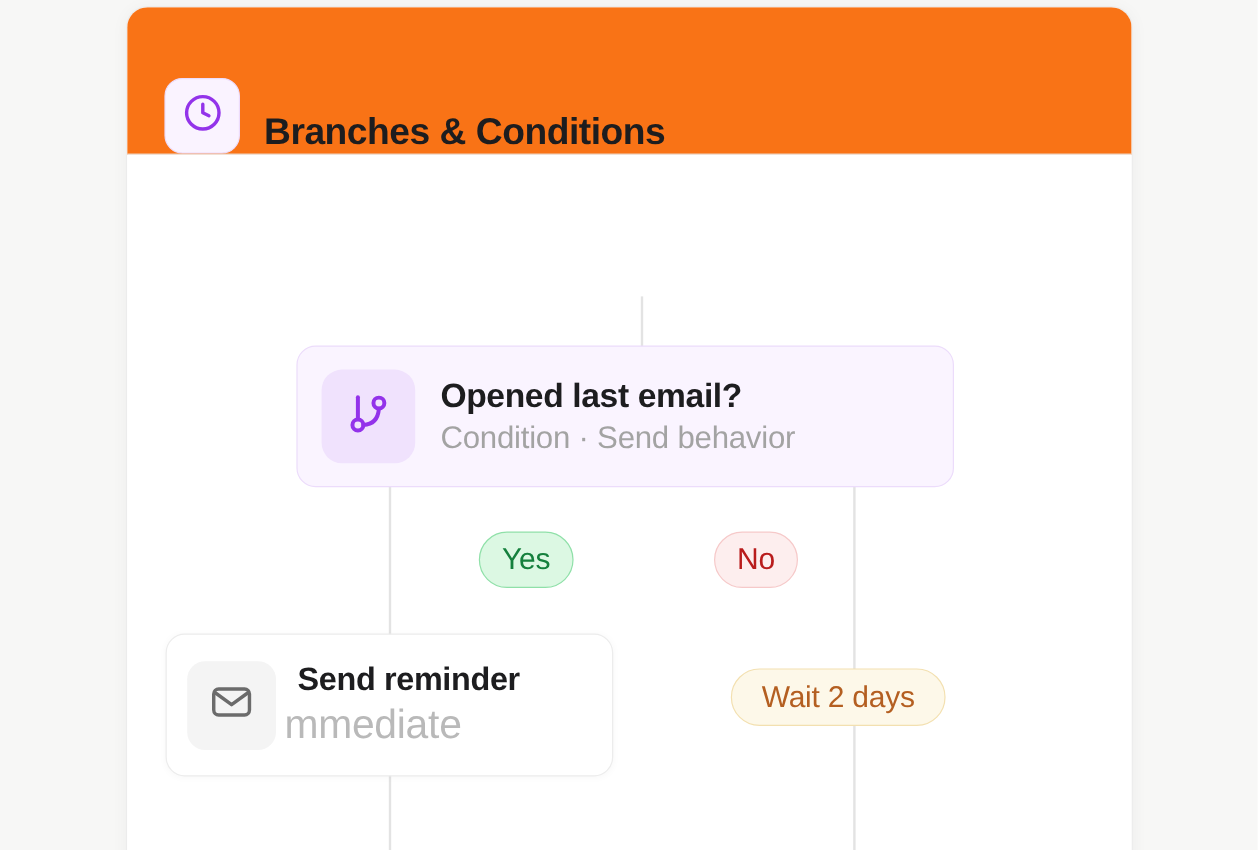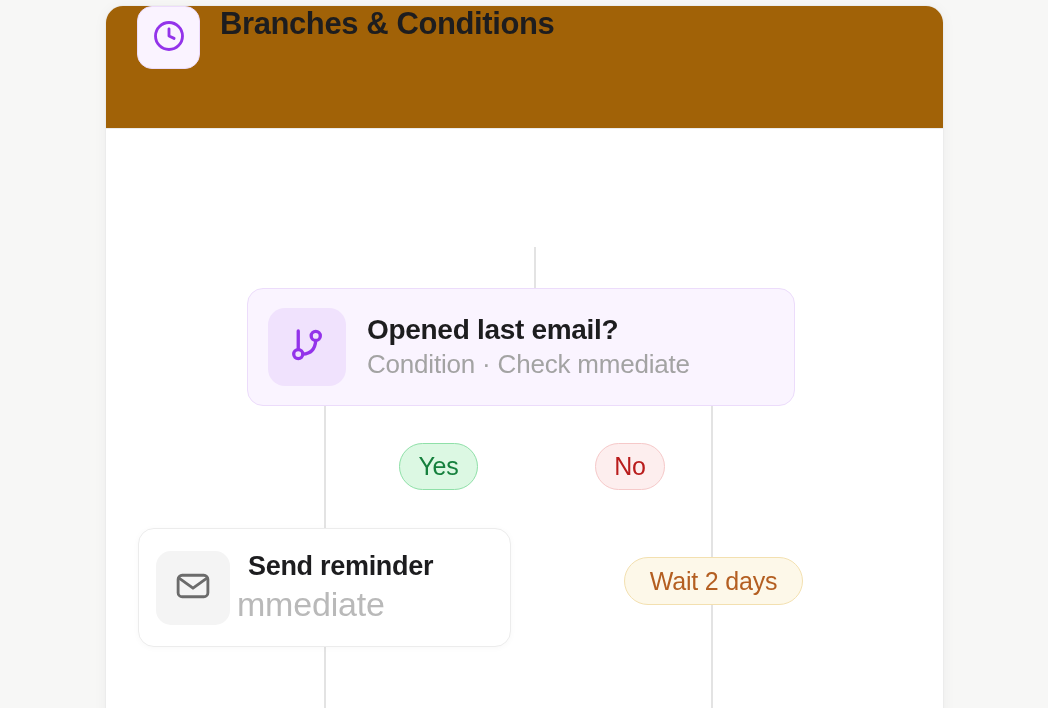--- a/index.html
+++ b/index.html
@@ -27,24 +27,24 @@
     border: 1px solid #ececec;
     border-radius: 18px;
     box-shadow: 0 2px 14px rgba(0,0,0,.045);
     overflow: hidden;
   }
 
   
   #panel-header {
     position: relative;
     height: 123px;
-    background: #a16207;
+    background: #f97316;
     border-bottom: 1px solid #ececec;
     display: flex;
-    align-items: flex-start;
+    align-items: flex-end;
     padding-left: 31px;
     gap: 20px;
   }
 
   .header-icon-tile {
     width: 63px;
     height: 63px;
     border-radius: 15px;
     background: #faf3ff;
     border: 1px solid #eddcfb;
@@ -157,21 +157,21 @@
     left: 489px;
     top: 314px;
     width: 70px;
     height: 47px;
     background: #fdeeee;
     border: 1.5px solid #f6c9c9;
     color: #b91c1c;
   }
 
   #pill-wait {
-    left: 518px;
+    left: 503px;
     top: 428px;
     width: 179px;
     height: 48px;
     background: #fdf8e9;
     border: 1.5px solid #f3e0b0;
     color: #b45f21;
     font-size: 25px;
   }
 
   
@@ -266,21 +266,21 @@
           <svg width="42" height="42" viewBox="0 0 24 24" fill="none" stroke="#9333ea" stroke-width="1.9" stroke-linecap="round" stroke-linejoin="round">
             <path d="M7 4 L7 14"></path>
             <circle cx="7" cy="17.2" r="2.6"></circle>
             <circle cx="17" cy="6.8" r="2.6"></circle>
             <path d="M9.6 17.2 C14.4 17 16.6 14.4 17 9.5"></path>
           </svg>
         </span>
       </div>
       <div class="node-text">
         <div id="condition-title">Opened last email?</div>
-        <div id="condition-subtitle">Condition · Check mmediate</div>
+        <div id="condition-subtitle">Condition · Send behavior</div>
       </div>
     </div>
 
     <div id="pill-yes" class="branch-pill">Yes</div>
 
     <div id="pill-no" class="branch-pill">No</div>
 
     <div id="pill-wait" class="branch-pill">Wait 2 days</div>
 
     <div id="card-reminder" class="action-card clip-x">

